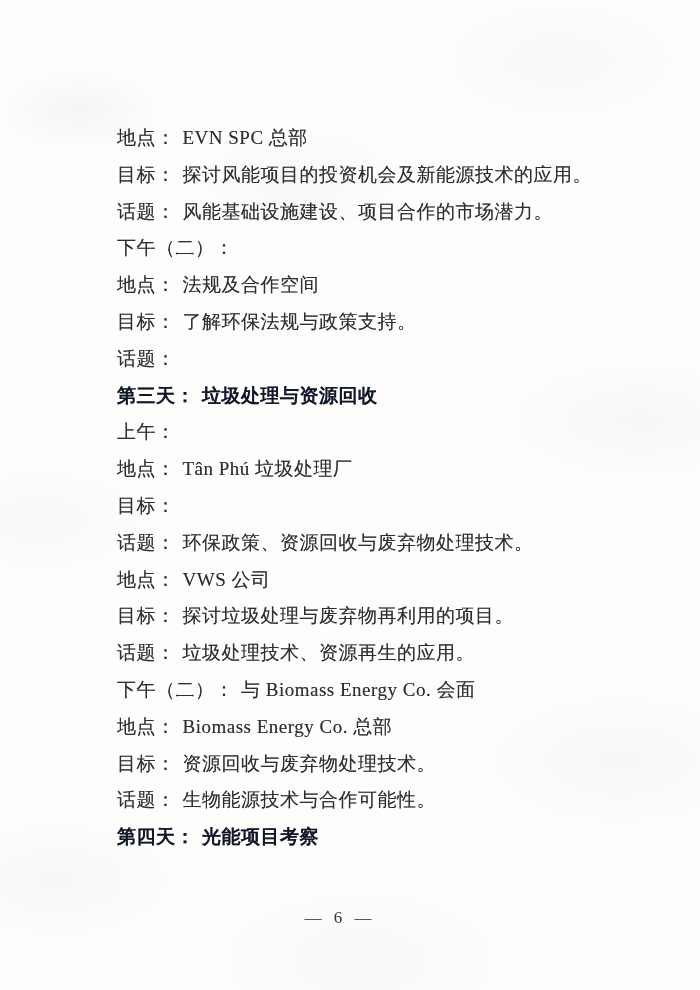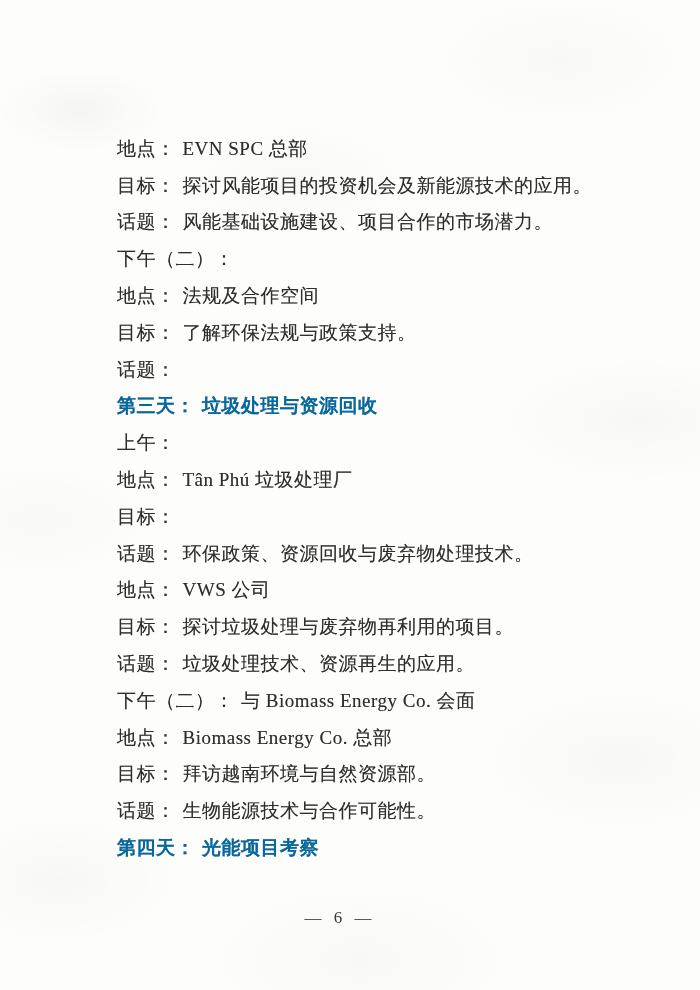--- a/index.html
+++ b/index.html
@@ -36,29 +36,29 @@
 
   .content {
     position: absolute;
     left: 117px;
     top: 125px;
     width: 500px;
   }
   .line {
     height: 36.8px;
     display: flex;
-    align-items: flex-end;
+    align-items: flex-start;
     font-size: 19px;
     letter-spacing: 0.5px;
     color: #2e2e2e;
     white-space: nowrap;
     text-shadow: 0 0 0.5px rgba(40,40,40,0.45);
   }
   .line .lbl { margin-right: 7px; }
-  .line.day-heading { font-weight: 700; color: #0369a1; }
+  .line.day-heading { font-weight: 700; color: #0f172a; }
 
   .page-number {
     position: absolute;
     top: 902px;
     left: 0;
     width: 700px;
     height: 32px;
     line-height: 32px;
     text-align: center;
     font-size: 17px;
@@ -131,21 +131,21 @@
       <div class="line">
         <span class="lbl">下午（二）：</span>
         <span class="val">与 Biomass Energy Co. 会面</span>
       </div>
       <div class="line">
         <span class="lbl">地点：</span>
         <span class="val">Biomass Energy Co. 总部</span>
       </div>
       <div class="line">
         <span class="lbl">目标：</span>
-        <span class="val">拜访越南环境与自然资源部。</span>
+        <span class="val">资源回收与废弃物处理技术。</span>
       </div>
       <div class="line">
         <span class="lbl">话题：</span>
         <span class="val">生物能源技术与合作可能性。</span>
       </div>
       <div class="line day-heading">
         <span class="lbl">第四天：</span>
         <span class="val">光能项目考察</span>
       </div>
     </div>

